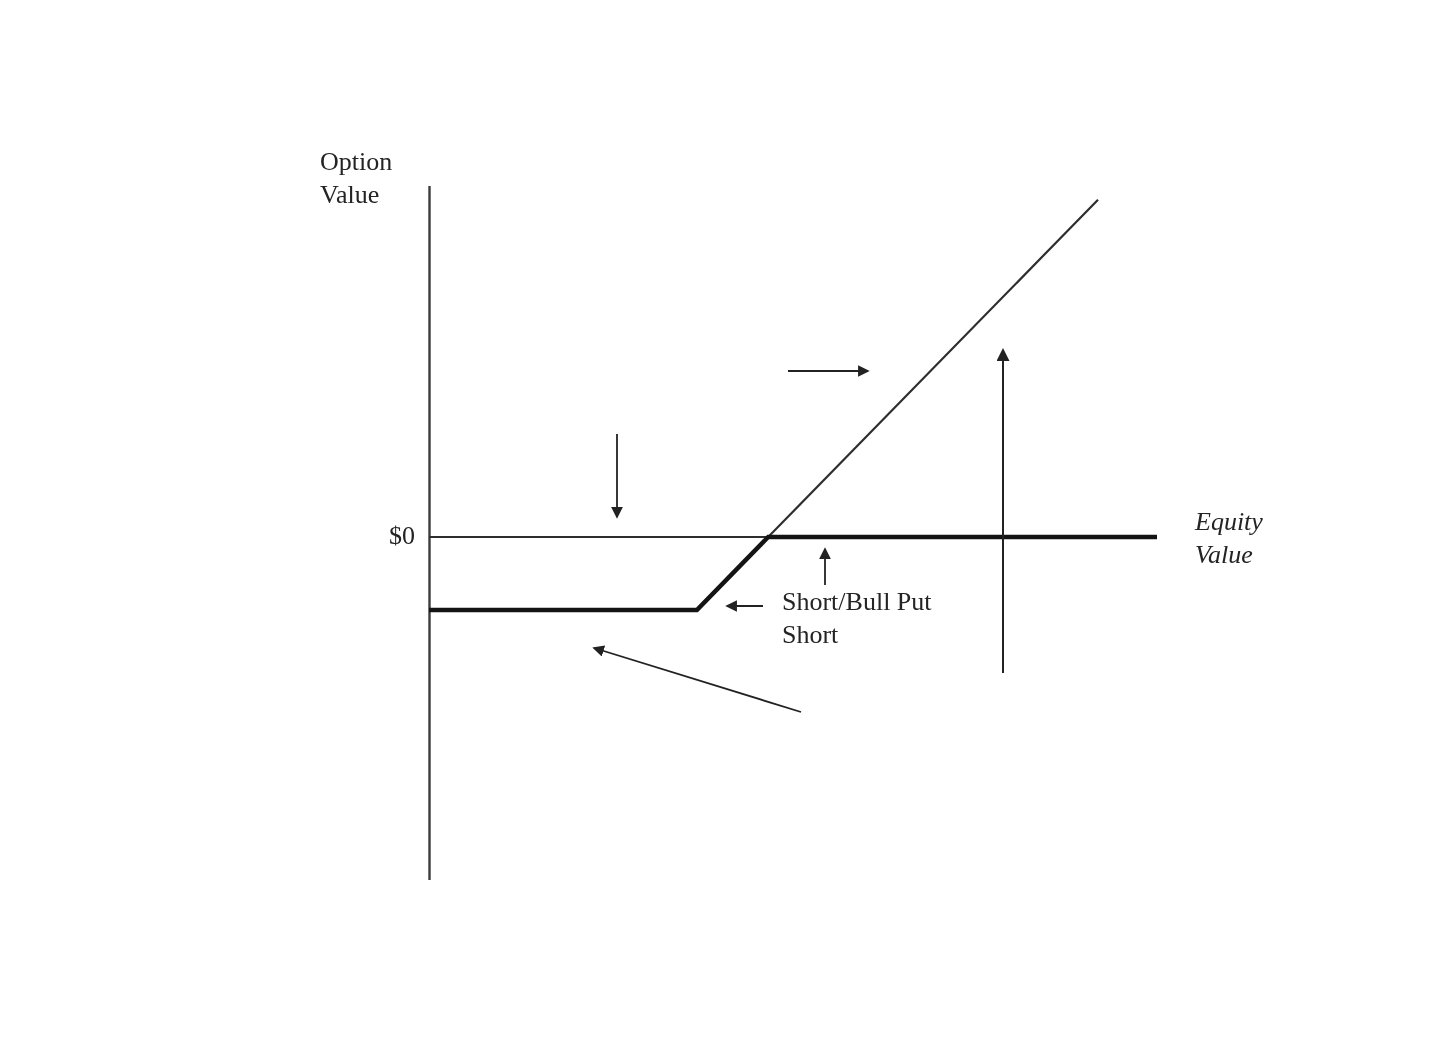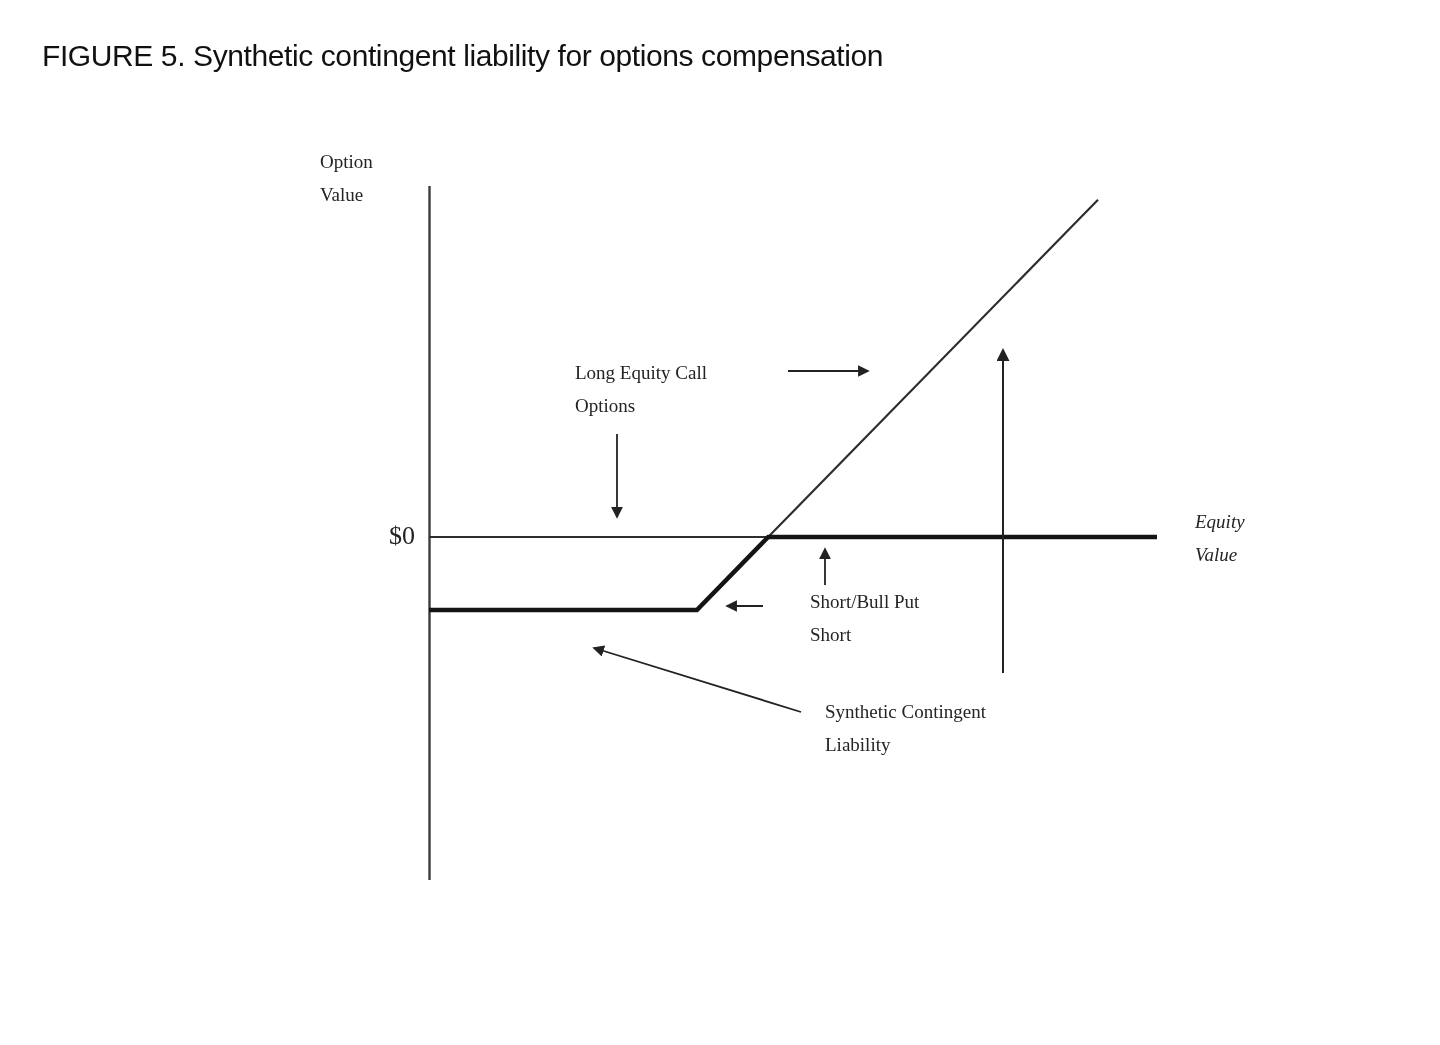--- a/index.html
+++ b/index.html
@@ -26,37 +26,36 @@
   .diagram-svg {
     position: absolute;
     left: 0;
     top: 0;
     width: 1440px;
     height: 1045px;
   }
   .lbl {
     position: absolute;
     font-family: "Liberation Serif", serif;
-    font-size: 19px;
+    font-size: 26px;
     line-height: 33px;
     color: #242424;
     white-space: nowrap;
   }
   .lbl-zero {
     font-size: 26px;
     text-align: right;
     width: 40px;
   }
 </style>
 </head>
 <body>
 
 <div class="page">
 
-  <div class="fig-title">FIGURE 5. Synthetic contingent liability for options compensation</div>
 
   <svg class="diagram-svg" viewBox="0 0 1440 1045">
     <defs>
       <marker id="arrowhead" viewBox="0 0 10 10" refX="8.5" refY="5" markerWidth="6.5" markerHeight="6.5" orient="auto-start-reverse">
         <path d="M 0 0 L 10 5 L 0 10 z" fill="#222222"></path>
       </marker>
     </defs>
 
     <line x1="429.5" y1="186" x2="429.5" y2="880" stroke="#3c3c3c" stroke-width="2.4"></line>
 
@@ -71,33 +70,25 @@
     <line x1="801" y1="712" x2="594" y2="648" stroke="#222222" stroke-width="1.8" marker-end="url(#arrowhead)"></line>
   </svg>
 
   <div class="lbl" style="left:320px; top:145px;">
     <div>Option</div>
     <div>Value</div>
   </div>
 
   <div class="lbl lbl-zero" style="left:375px; top:519px;">$0</div>
 
-  <div class="lbl" style="left:575px; top:356px;">
-    <div>Long Equity Call</div>
-    <div>Options</div>
-  </div>
 
-  <div class="lbl" style="left:810px; top:585px;">
+  <div class="lbl" style="left:782px; top:585px;">
     <div>Short/Bull Put</div>
     <div>Short</div>
   </div>
 
-  <div class="lbl" style="left:825px; top:695px;">
-    <div>Synthetic Contingent</div>
-    <div>Liability</div>
-  </div>
 
   <div class="lbl" style="left:1195px; top:505px;font-style:italic;">
     <div>Equity</div>
     <div>Value</div>
   </div>
 
 </div>
 
 </body></html>

